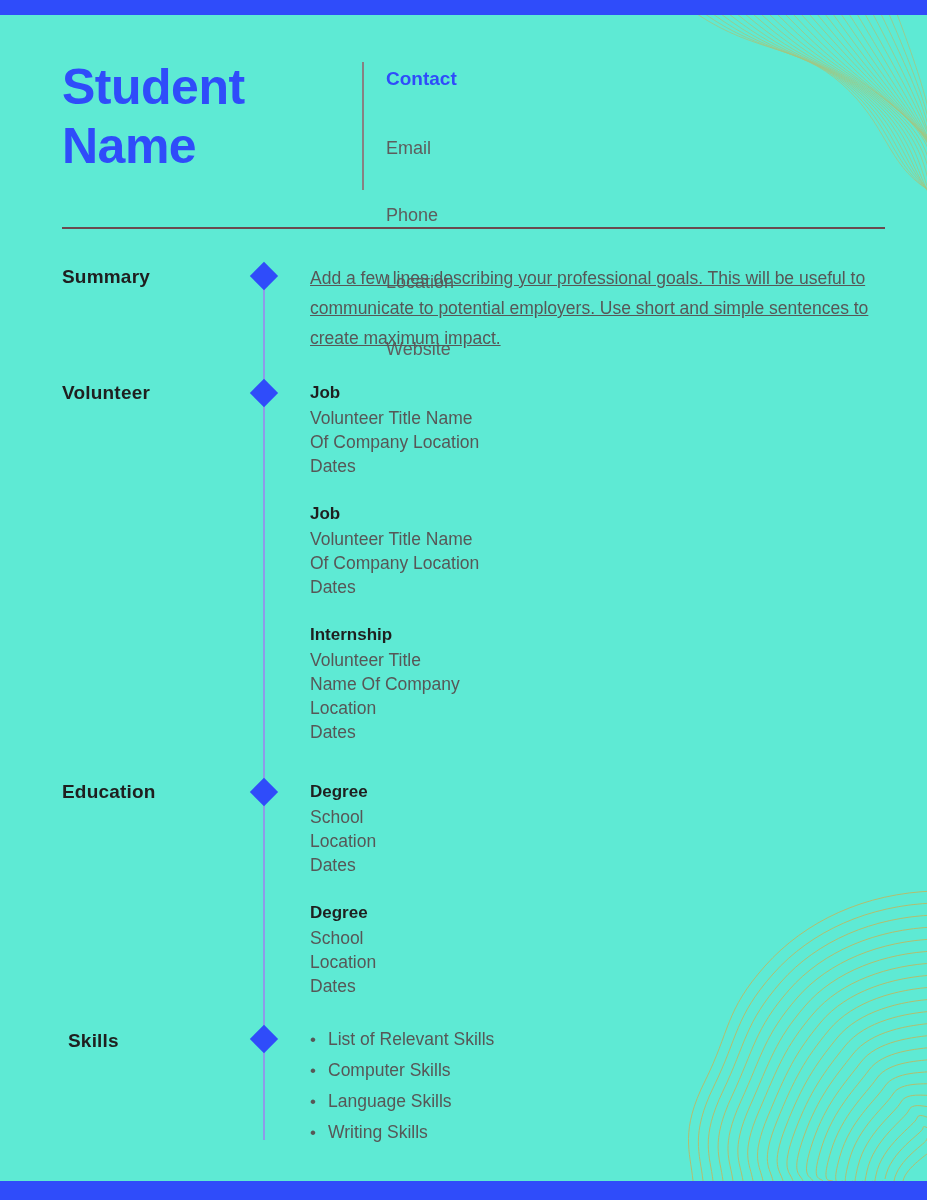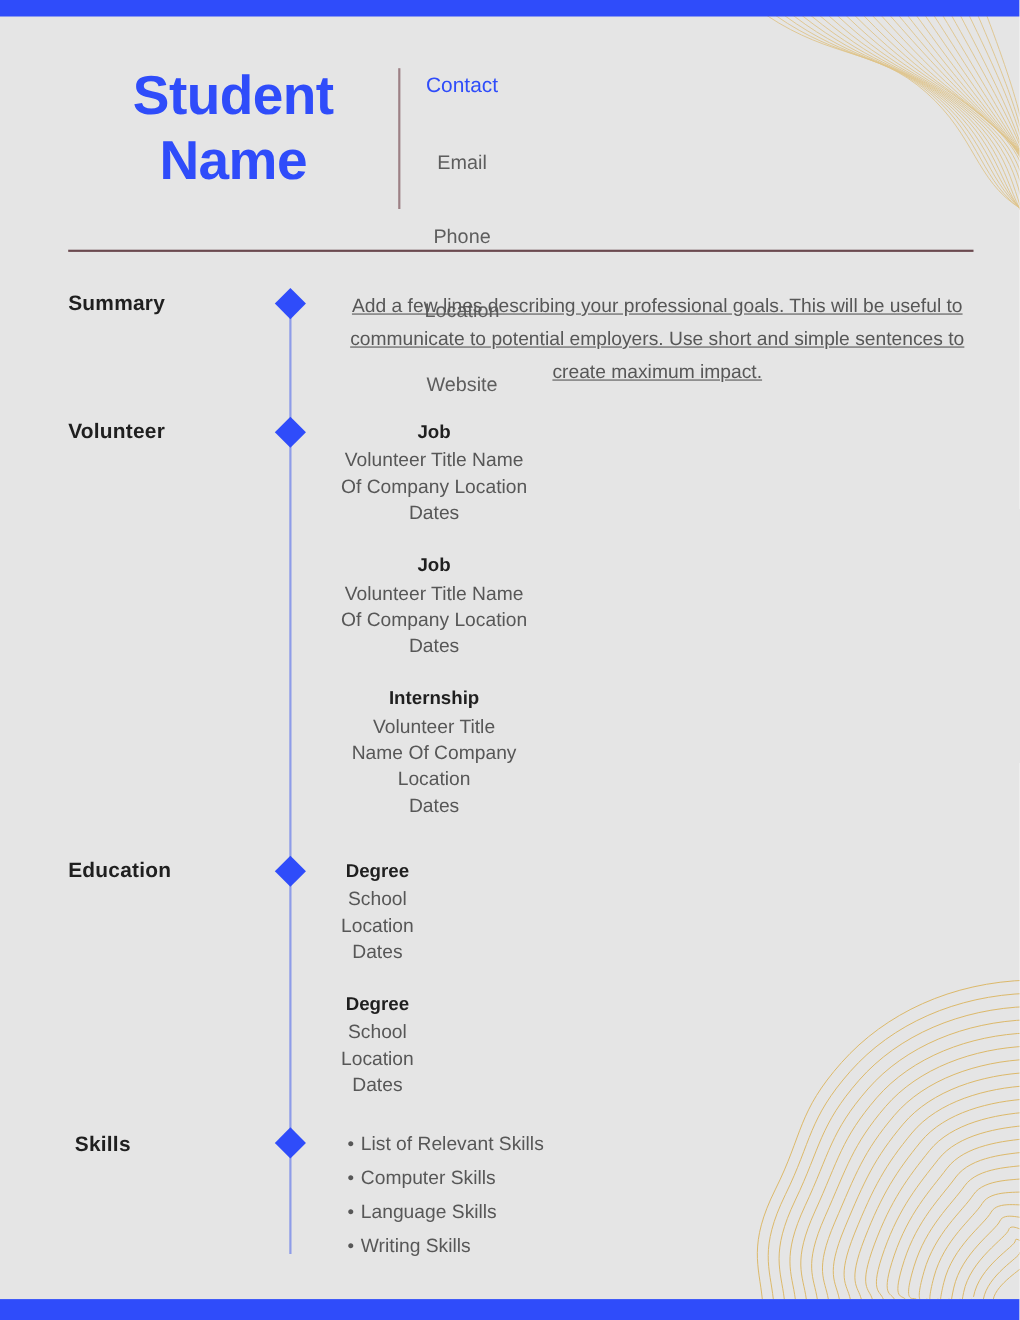--- a/index.html
+++ b/index.html
@@ -10,23 +10,22 @@
     background: #ffffff;
     font-family: "Liberation Sans", sans-serif;
     position: relative;
     overflow: hidden;
   }
 
   .page {
     position: relative;
     width: 927px;
     height: 1200px;
-    background: #e5e5e5;
+    background: #5eead4;
     overflow: hidden;
-    text-align: center;
   }
 
   
   .bar-top {
     position: absolute;
     left: 0; top: 0;
     width: 927px; height: 15px;
     background: #2f4cfa;
     z-index: 6;
   }
@@ -72,21 +71,21 @@
     height: 128px;
     opacity: .85;
   }
 
   .contact-block {
     padding-left: 22px;
     padding-top: 7px;
   }
   .contact-title {
     font-size: 19px;
-    font-weight: normal;
+    font-weight: bold;
     color: #2f4cfa;
     line-height: 28px;
     margin-bottom: 2px;
   }
   .contact-item {
     font-size: 18px;
     color: #5d5d5d;
     line-height: 24px;
     font-weight: normal;
     margin-top: 43px;

